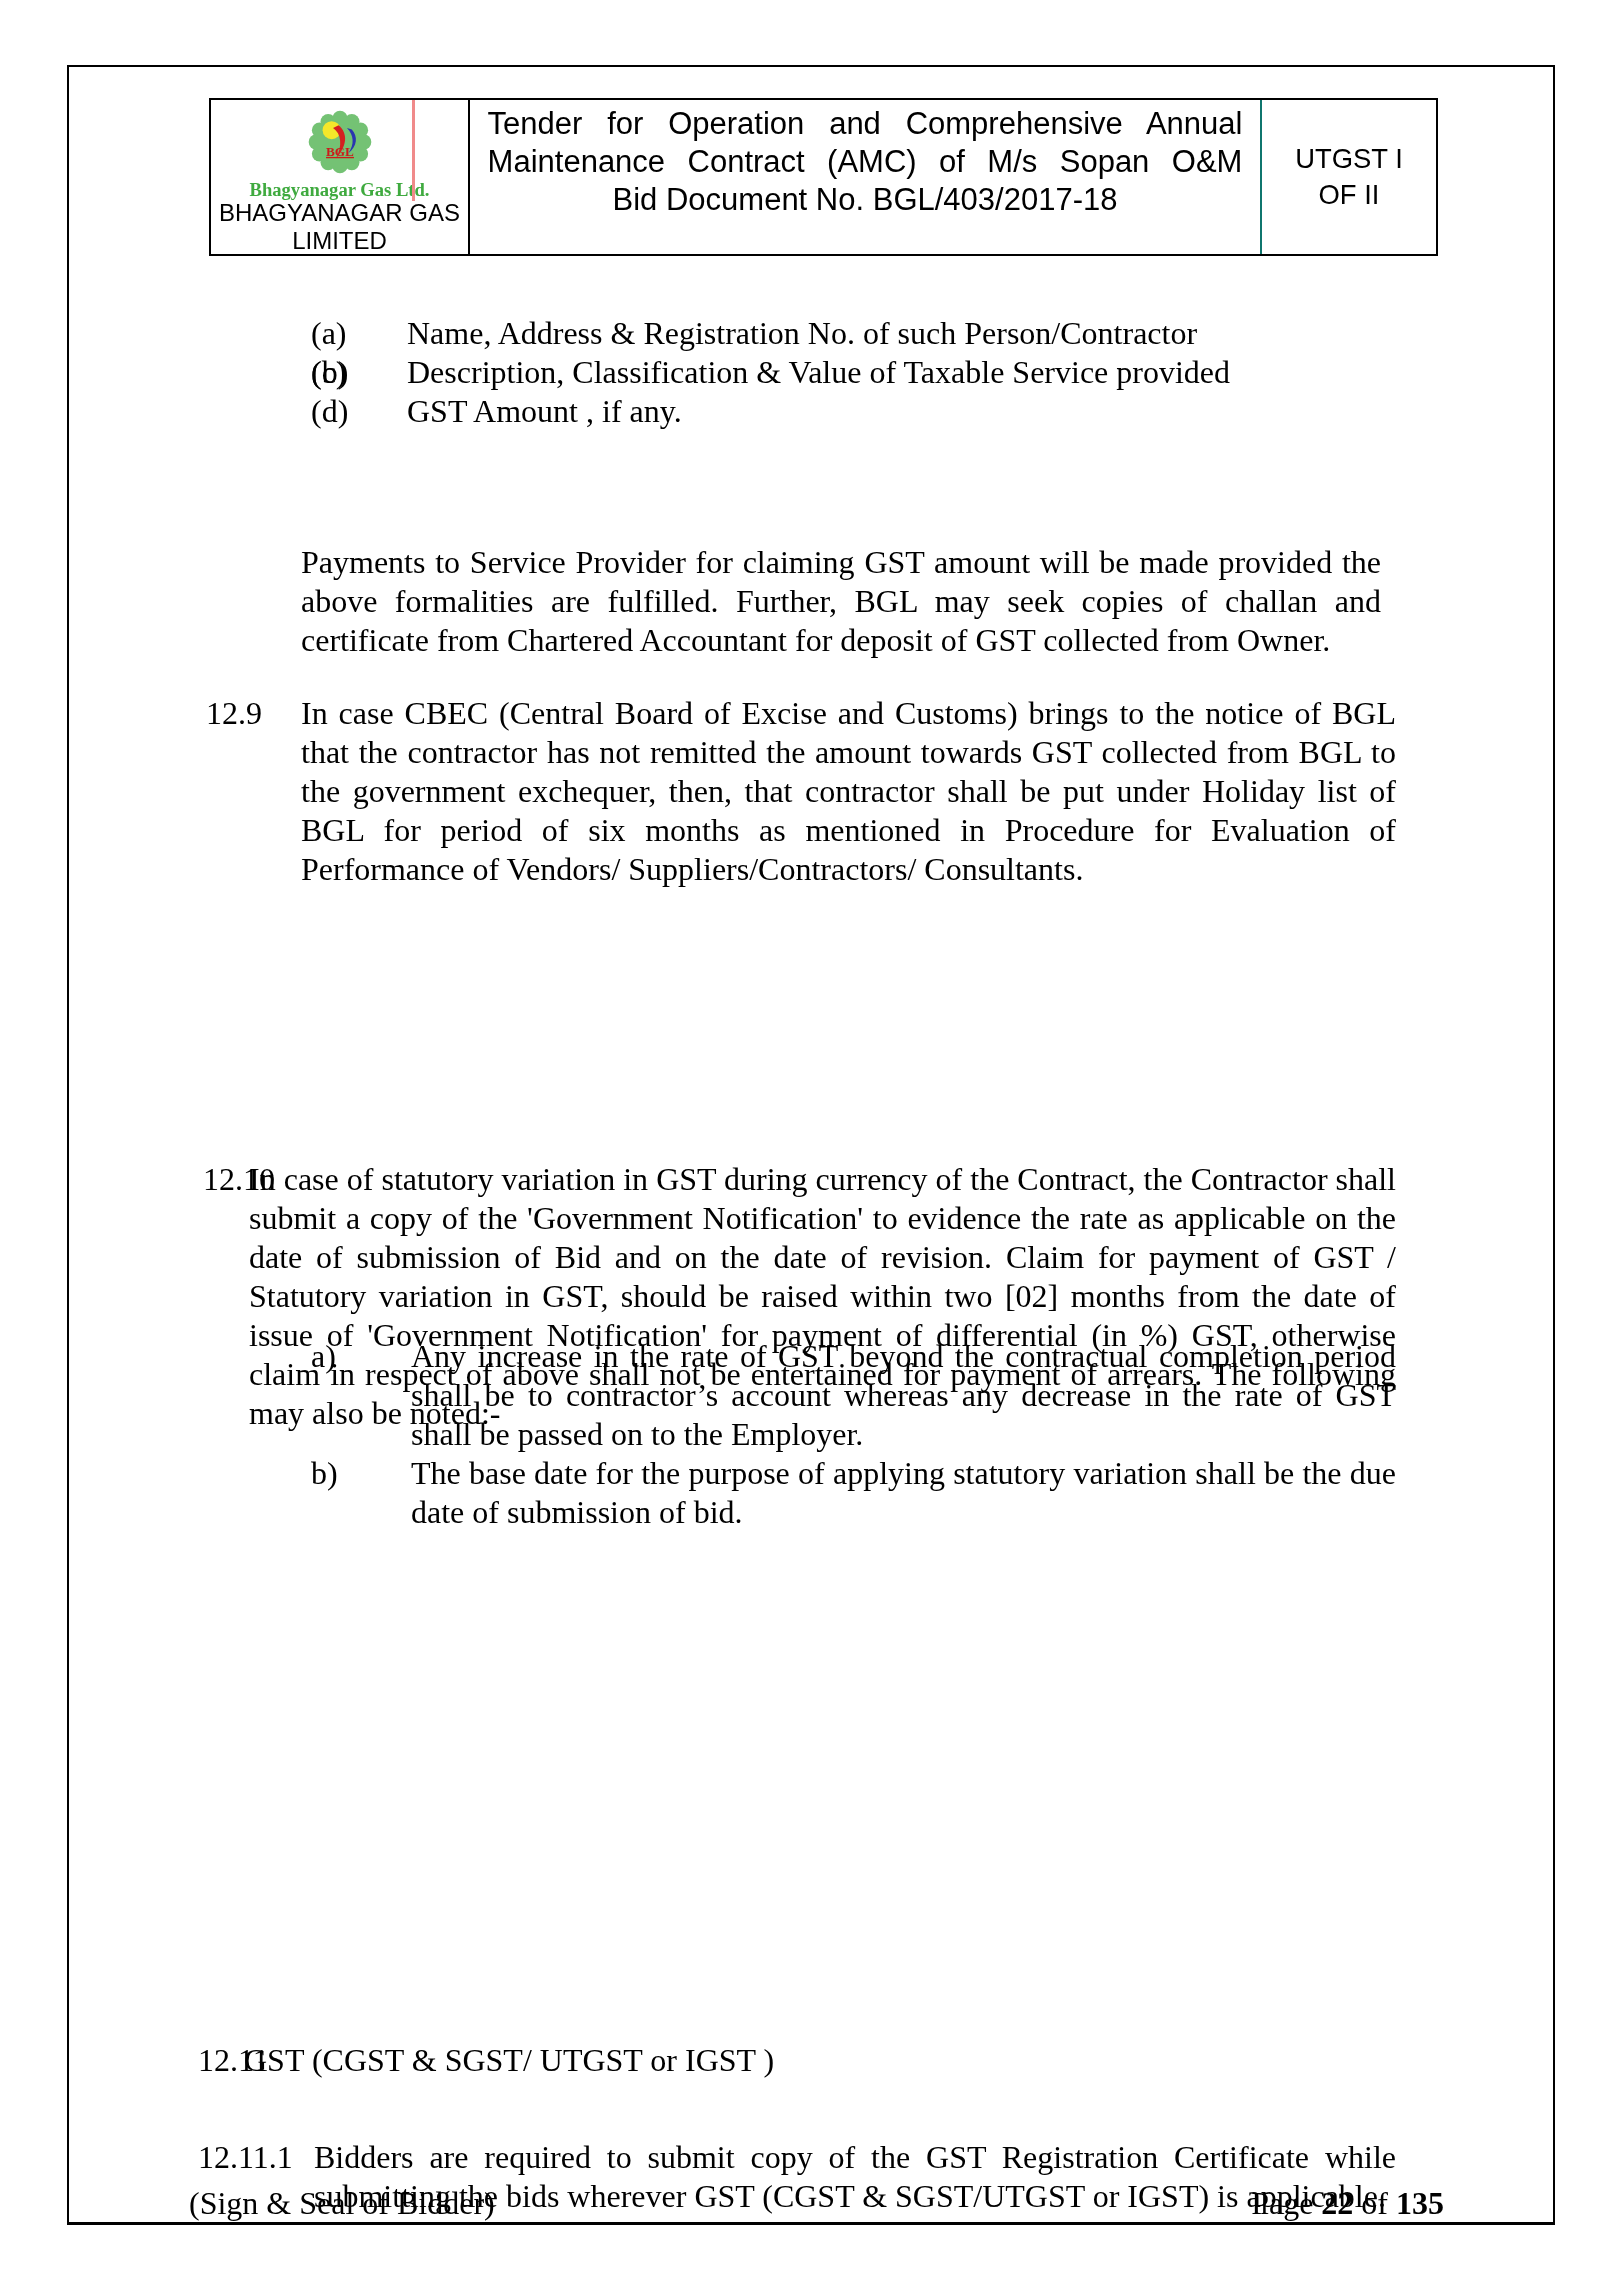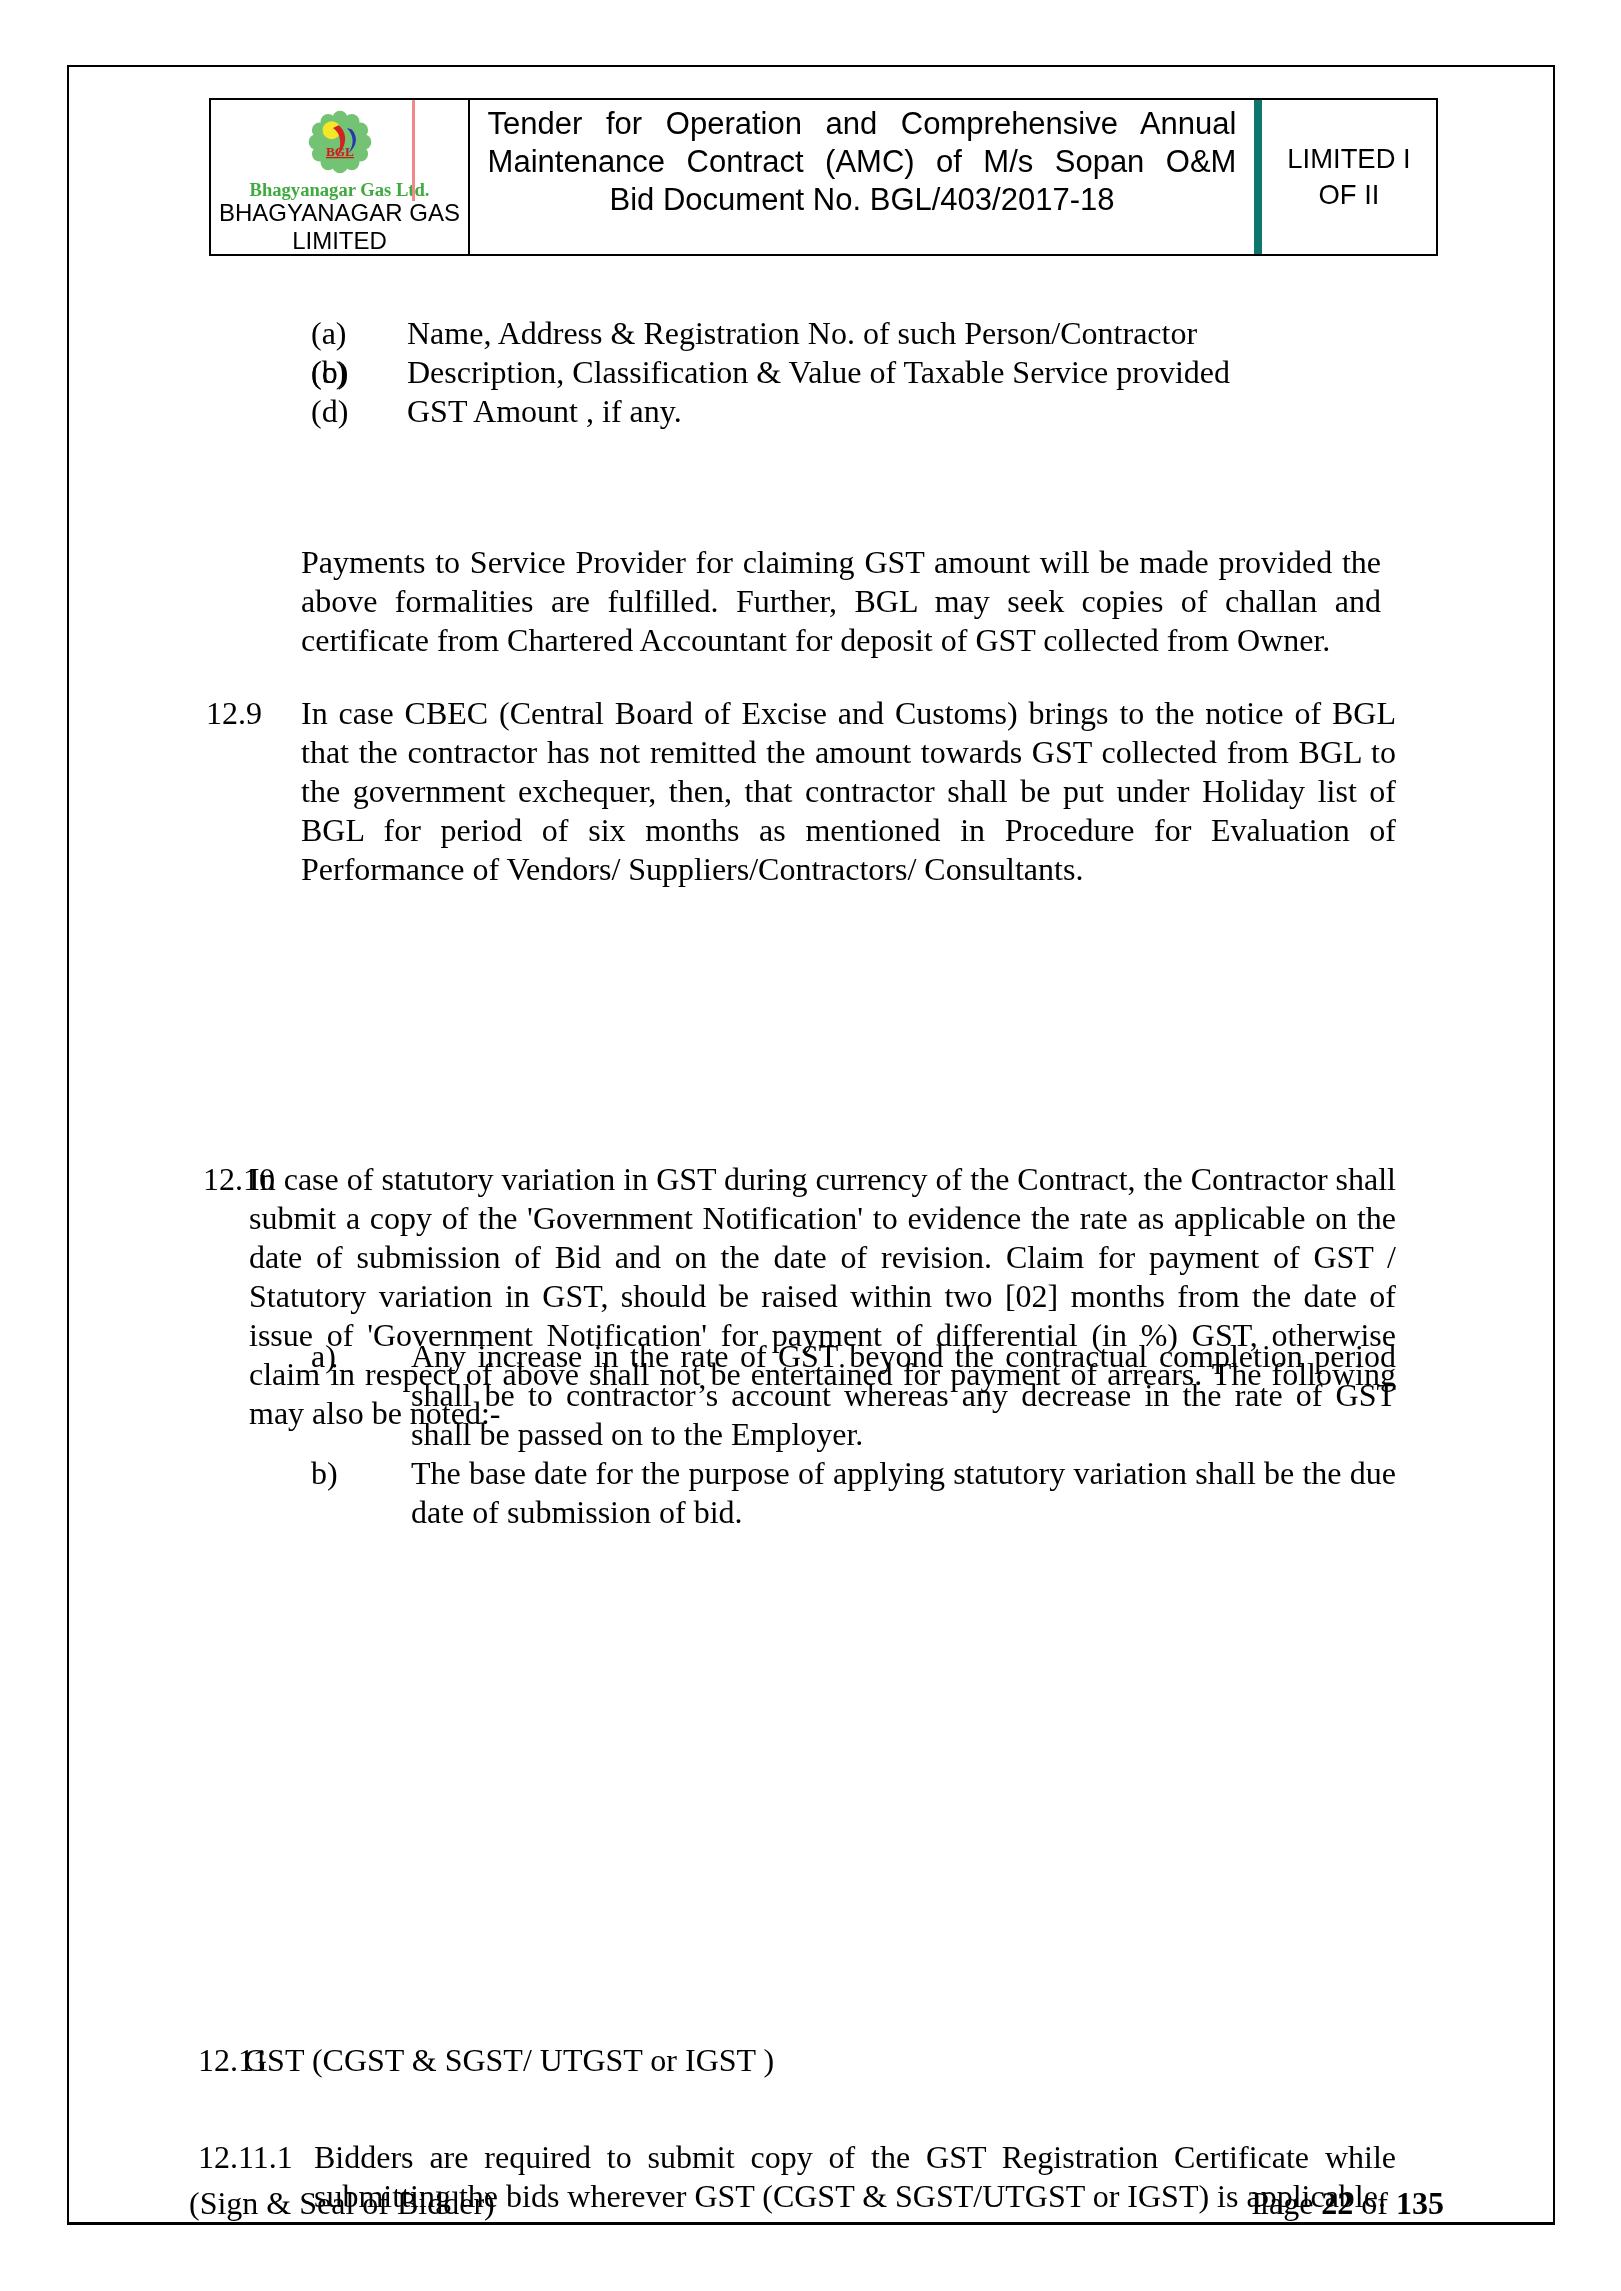--- a/index.html
+++ b/index.html
@@ -12,21 +12,21 @@
     border:2px solid #000;border-bottom-width:3.9px;box-sizing:border-box;
   }
   
   .header-table{
     position:absolute;left:140px;top:31px;width:1229px;height:158px;
     border:2px solid #000;box-sizing:border-box;display:flex;
   }
   .cell{box-sizing:border-box;height:100%;}
   .cell-logo{width:259px;border-right:2px solid #000;position:relative;
     display:flex;flex-direction:column;align-items:center;padding-top:10px;}
-  .cell-title{width:792px;border-right:8px solid #0f766e;padding:4.9px 17.6px 0 17.6px;}
+  .cell-title{width:792px;border-right:2px solid #0f766e;padding:4.9px 17.6px 0 17.6px;}
   .cell-volume{flex:1;display:flex;flex-direction:column;justify-content:center;align-items:center;}
   .title-line{
     font-family:"Liberation Sans", sans-serif;font-size:31px;line-height:38px;
     text-align:justify;text-align-last:justify;white-space:normal;
   }
   .title-line.centered{text-align:center;text-align-last:center;}
   .volume-line{
     font-family:"Liberation Sans", sans-serif;font-size:27.4px;line-height:36px;text-align:center;
   }
   .logo-subtitle{
@@ -96,21 +96,21 @@
       <div class="red-rule" style="background:#f08a8a;"></div>
     </div>
 
     <div class="cell cell-title">
       <div class="title-line">Tender for Operation and Comprehensive Annual</div>
       <div class="title-line">Maintenance Contract (AMC) of M/s Sopan O&amp;M</div>
       <div class="title-line centered">Bid Document No. BGL/403/2017-18</div>
     </div>
 
     <div class="cell cell-volume">
-      <div class="volume-line">LIMITED I</div>
+      <div class="volume-line">UTGST I</div>
       <div class="volume-line">OF II</div>
     </div>
   </div>
 
   <div class="txt" id="list-abcd">
     <div class="row">
       <span class="lbl">(a)</span>
       <span>Name, Address &amp; Registration No. of such Person/Contractor</span>
     </div>
     <div class="row">

